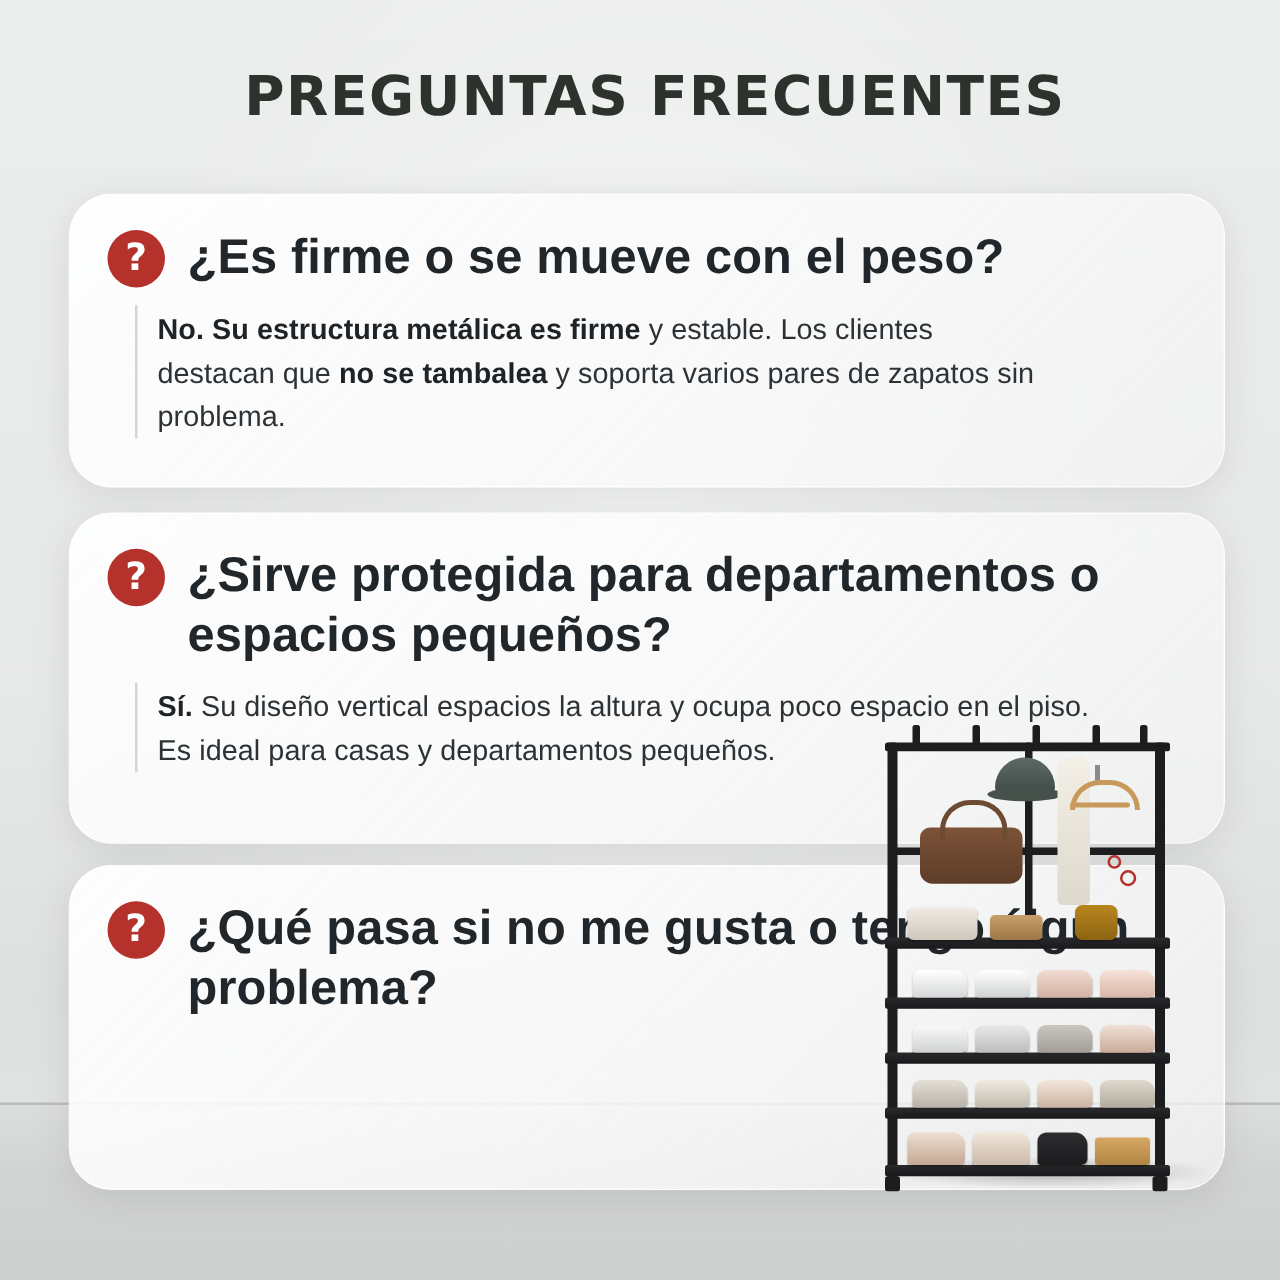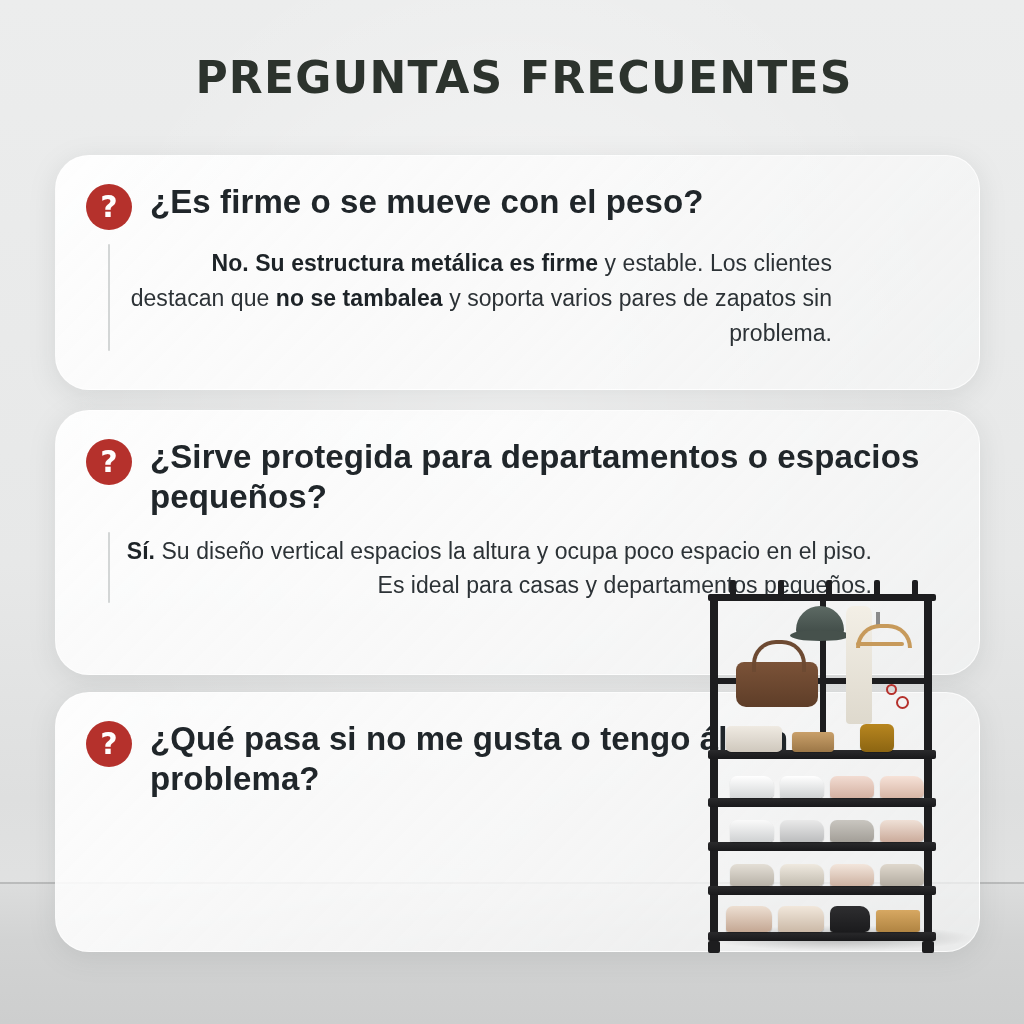--- a/index.html
+++ b/index.html
@@ -83,32 +83,31 @@
     background: #b5312c;
     color: #ffffff;
     font-size: 30px;
     font-weight: bold;
     line-height: 46px;
     text-align: center;
     font-family: "DejaVu Sans", sans-serif;
     margin-top: 2px;
   }
   .q-text {
-    font-size: 33px;
+    font-size: 39px;
     font-weight: bold;
     color: #20262a;
     line-height: 1.22;
     letter-spacing: 0.1px;
   }
 
   .answer-wrap {
     display: flex;
-    gap: 2px;
+    gap: 16px;
     margin-top: 14px;
-    text-align: right;
   }
   .answer-rule {
     flex: 0 0 auto;
     width: 2px;
     margin-left: 22px;
     background: #d3d6d6;
     border-radius: 1px;
   }
   .answer {
     font-size: 23px;

